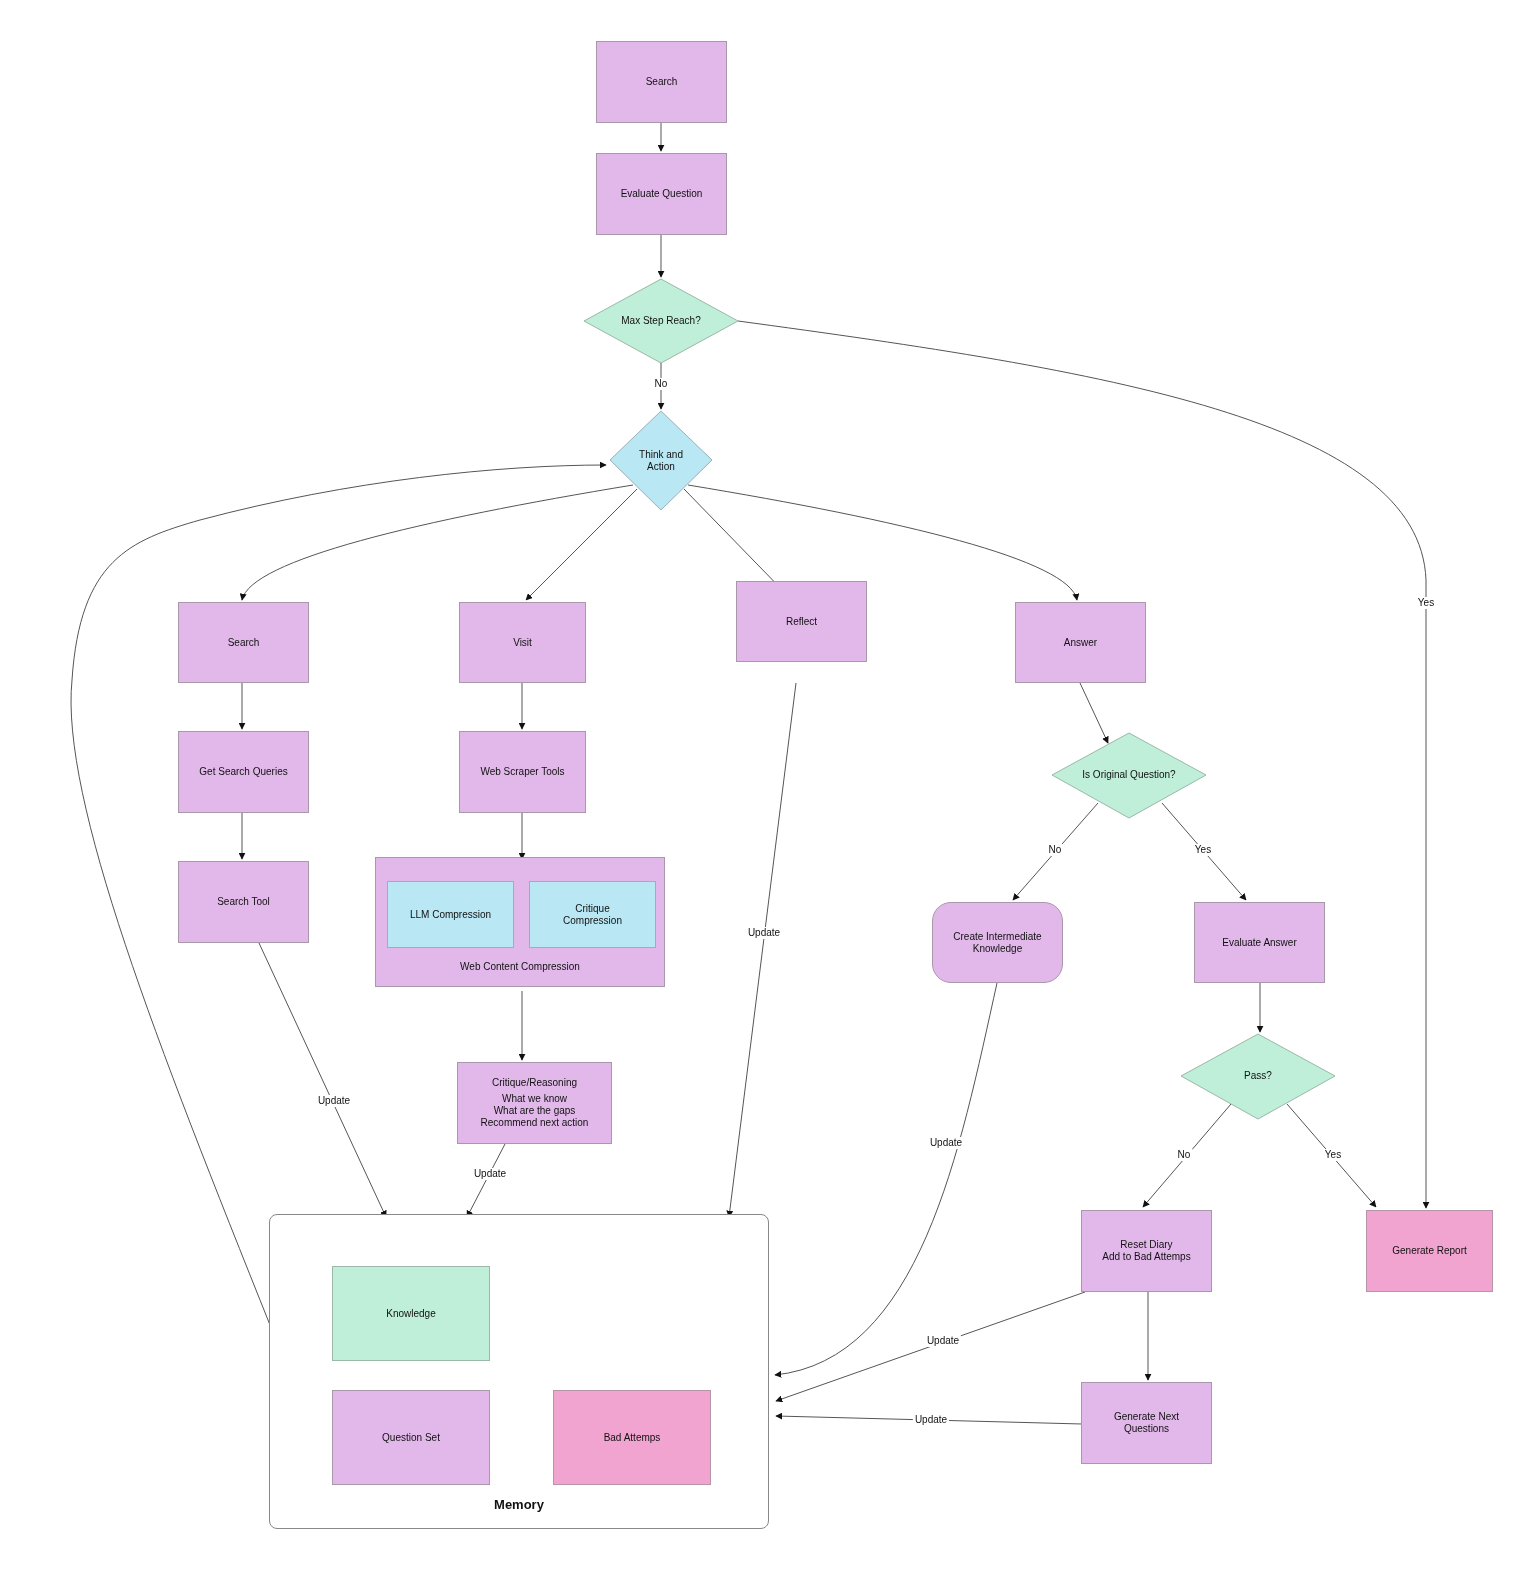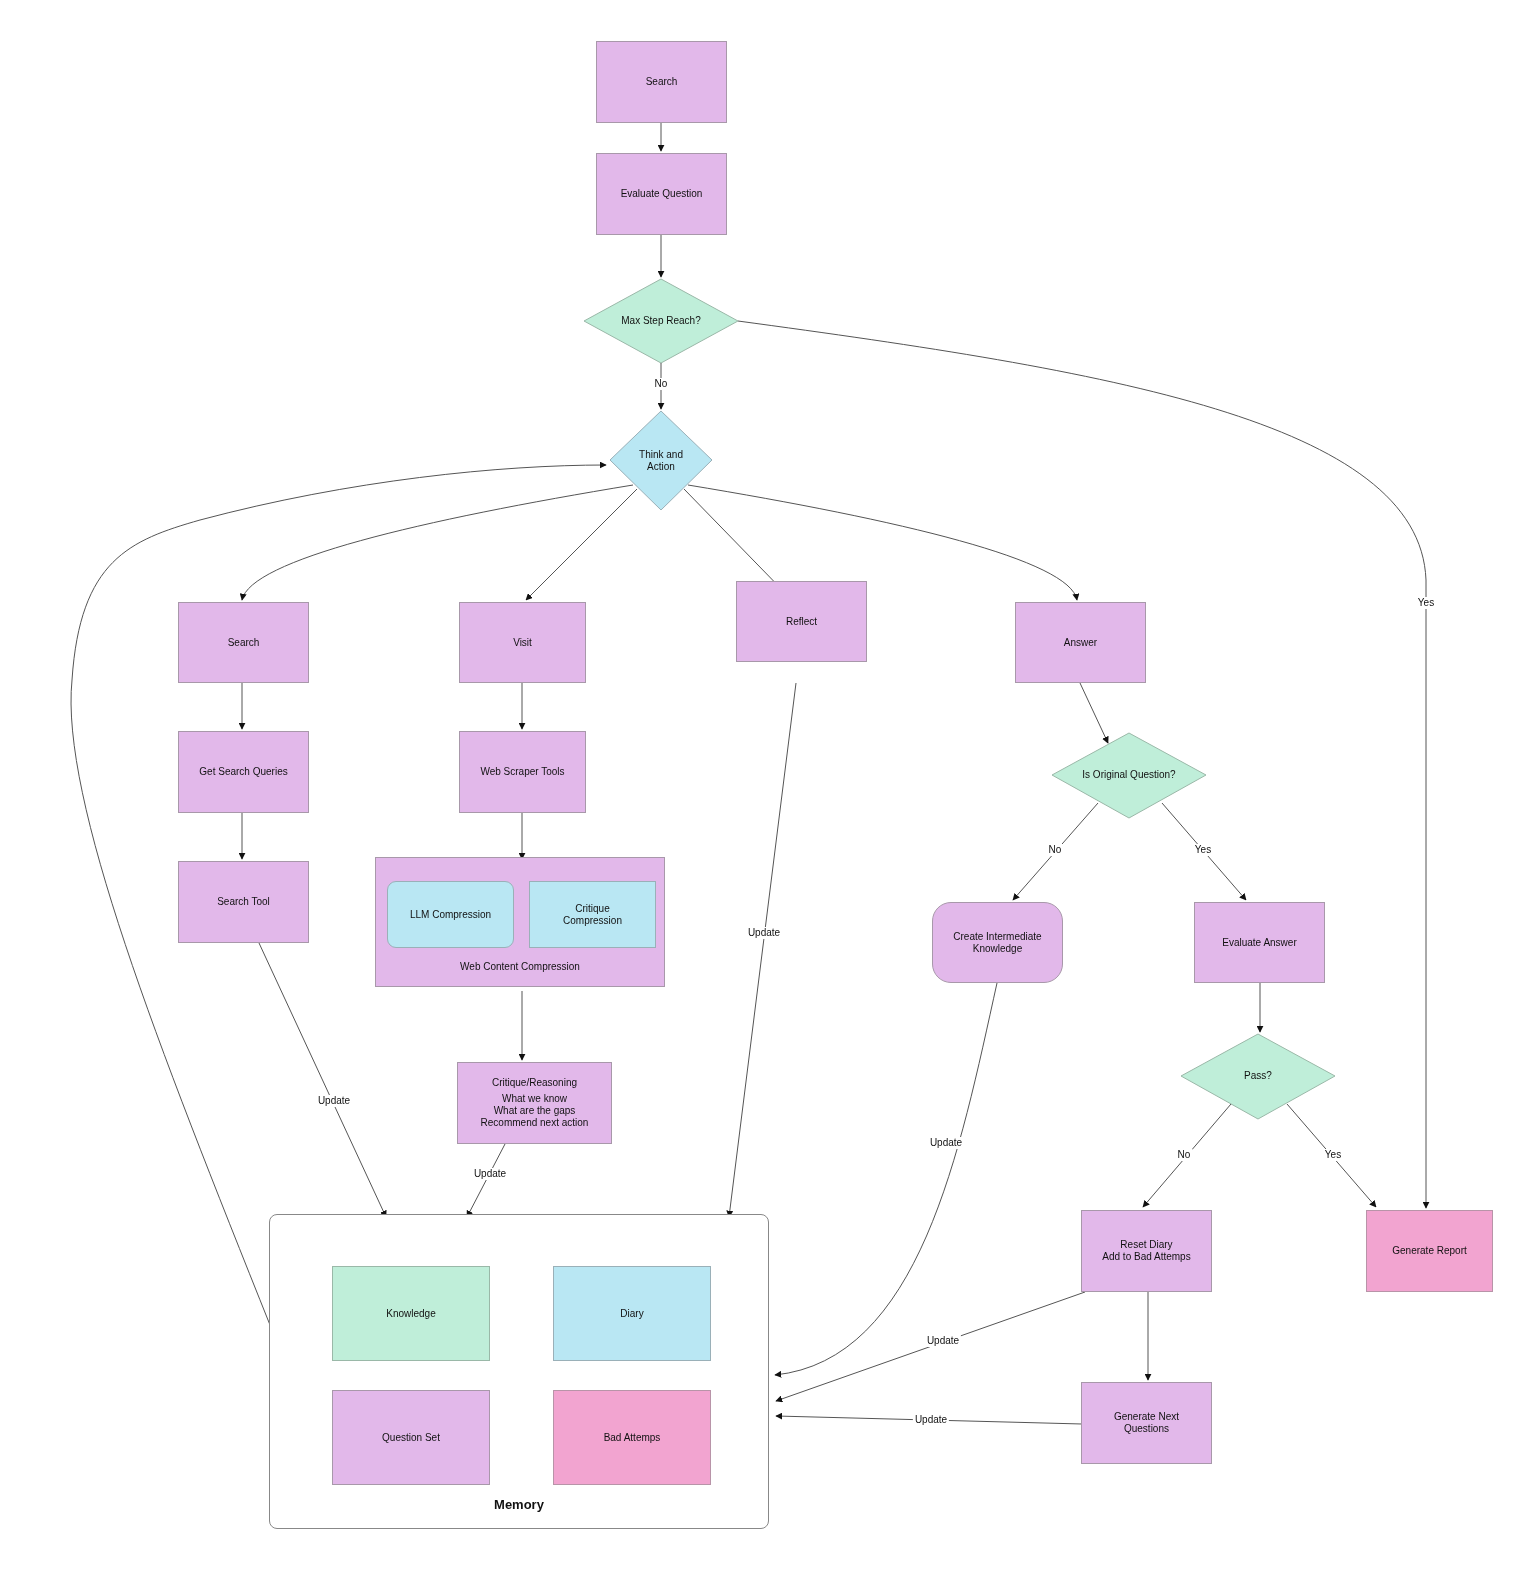--- a/index.html
+++ b/index.html
@@ -86,21 +86,21 @@
 <div class="node purple" style="left:178px;top:602px;width:131px;height:81px;">Search</div>
 <div class="node purple" style="left:459px;top:602px;width:127px;height:81px;">Visit</div>
 <div class="node purple" style="left:736px;top:581px;width:131px;height:81px;">Reflect</div>
 <div class="node purple" style="left:1015px;top:602px;width:131px;height:81px;">Answer</div>
 
 <div class="node purple" style="left:178px;top:731px;width:131px;height:82px;">Get Search Queries</div>
 <div class="node purple" style="left:178px;top:861px;width:131px;height:82px;">Search Tool</div>
 
 <div class="node purple" style="left:459px;top:731px;width:127px;height:82px;">Web Scraper Tools</div>
 <div class="container">
-  <div class="node blue" style="left:11px;top:23px;width:127px;height:67px;border-radius:9px;">LLM Compression</div>
+  <div class="node blue" style="left:11px;top:23px;width:127px;height:67px;">LLM Compression</div>
   <div class="node blue" style="left:153px;top:23px;width:127px;height:67px;">Critique
 Compression</div>
   <div class="container-title">Web Content Compression</div>
 </div>
 <div class="node purple" style="left:457px;top:1062px;width:155px;height:82px;flex-direction:column;">
   <span style="margin-bottom:4px;">Critique/Reasoning</span>
   <span style="white-space:pre-line;">What we know
 What are the gaps
 Recommend next action</span>
 </div>
@@ -111,21 +111,20 @@
 <div class="node purple" style="left:1194px;top:902px;width:131px;height:81px;">Evaluate Answer</div>
 <div class="diamond-label" style="left:1258px;top:1076px;">Pass?</div>
 <div class="node purple" style="left:1081px;top:1210px;width:131px;height:82px;">Reset Diary
 Add to Bad Attemps</div>
 <div class="node pink" style="left:1366px;top:1210px;width:127px;height:82px;">Generate Report</div>
 <div class="node purple" style="left:1081px;top:1382px;width:131px;height:82px;">Generate Next
 Questions</div>
 
 <div class="memory">
   <div class="node green" style="left:62px;top:51px;width:158px;height:95px;">Knowledge</div>
-  <div class="node blue" style="left:283px;top:51px;width:158px;height:95px;">Diary</div>
   <div class="node purple" style="left:62px;top:175px;width:158px;height:95px;">Question Set</div>
   <div class="node pink" style="left:283px;top:175px;width:158px;height:95px;">Bad Attemps</div>
   <div class="memory-title">Memory</div>
 </div>
 
 <div class="edge-label" style="left:661px;top:384px;">No</div>
 <div class="edge-label" style="left:1426px;top:603px;">Yes</div>
 <div class="edge-label" style="left:334px;top:1101px;">Update</div>
 <div class="edge-label" style="left:490px;top:1174px;">Update</div>
 <div class="edge-label" style="left:764px;top:933px;">Update</div>

